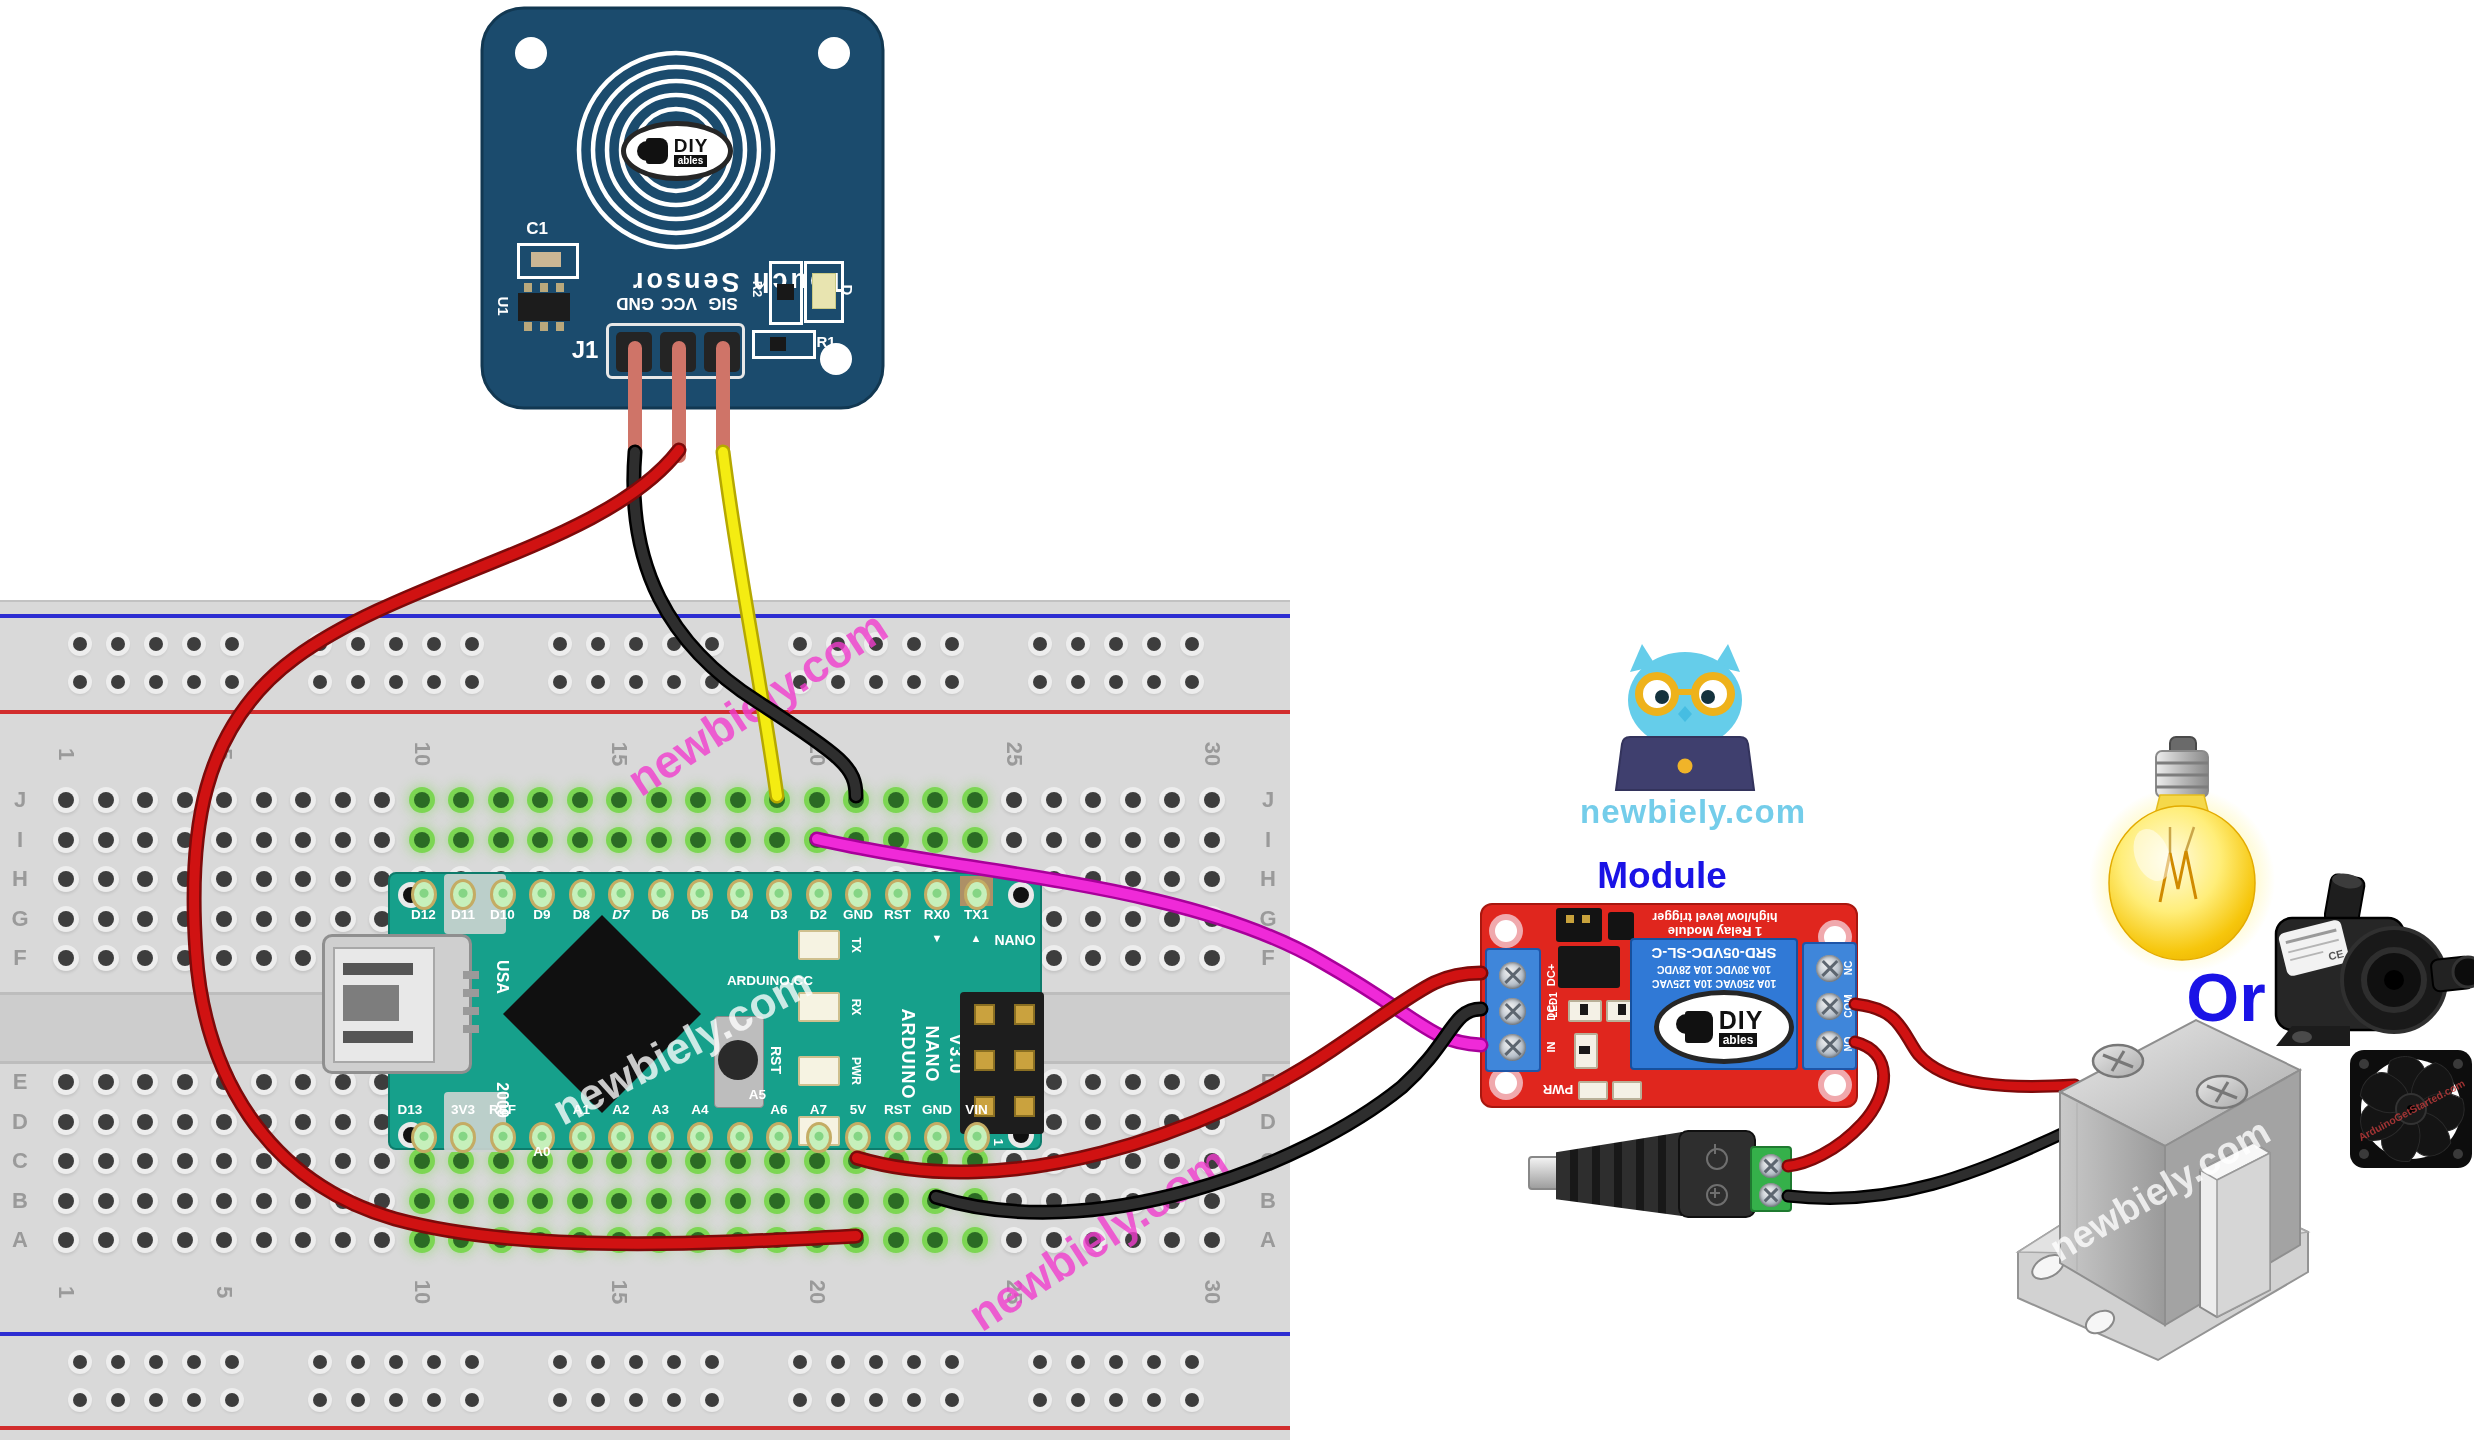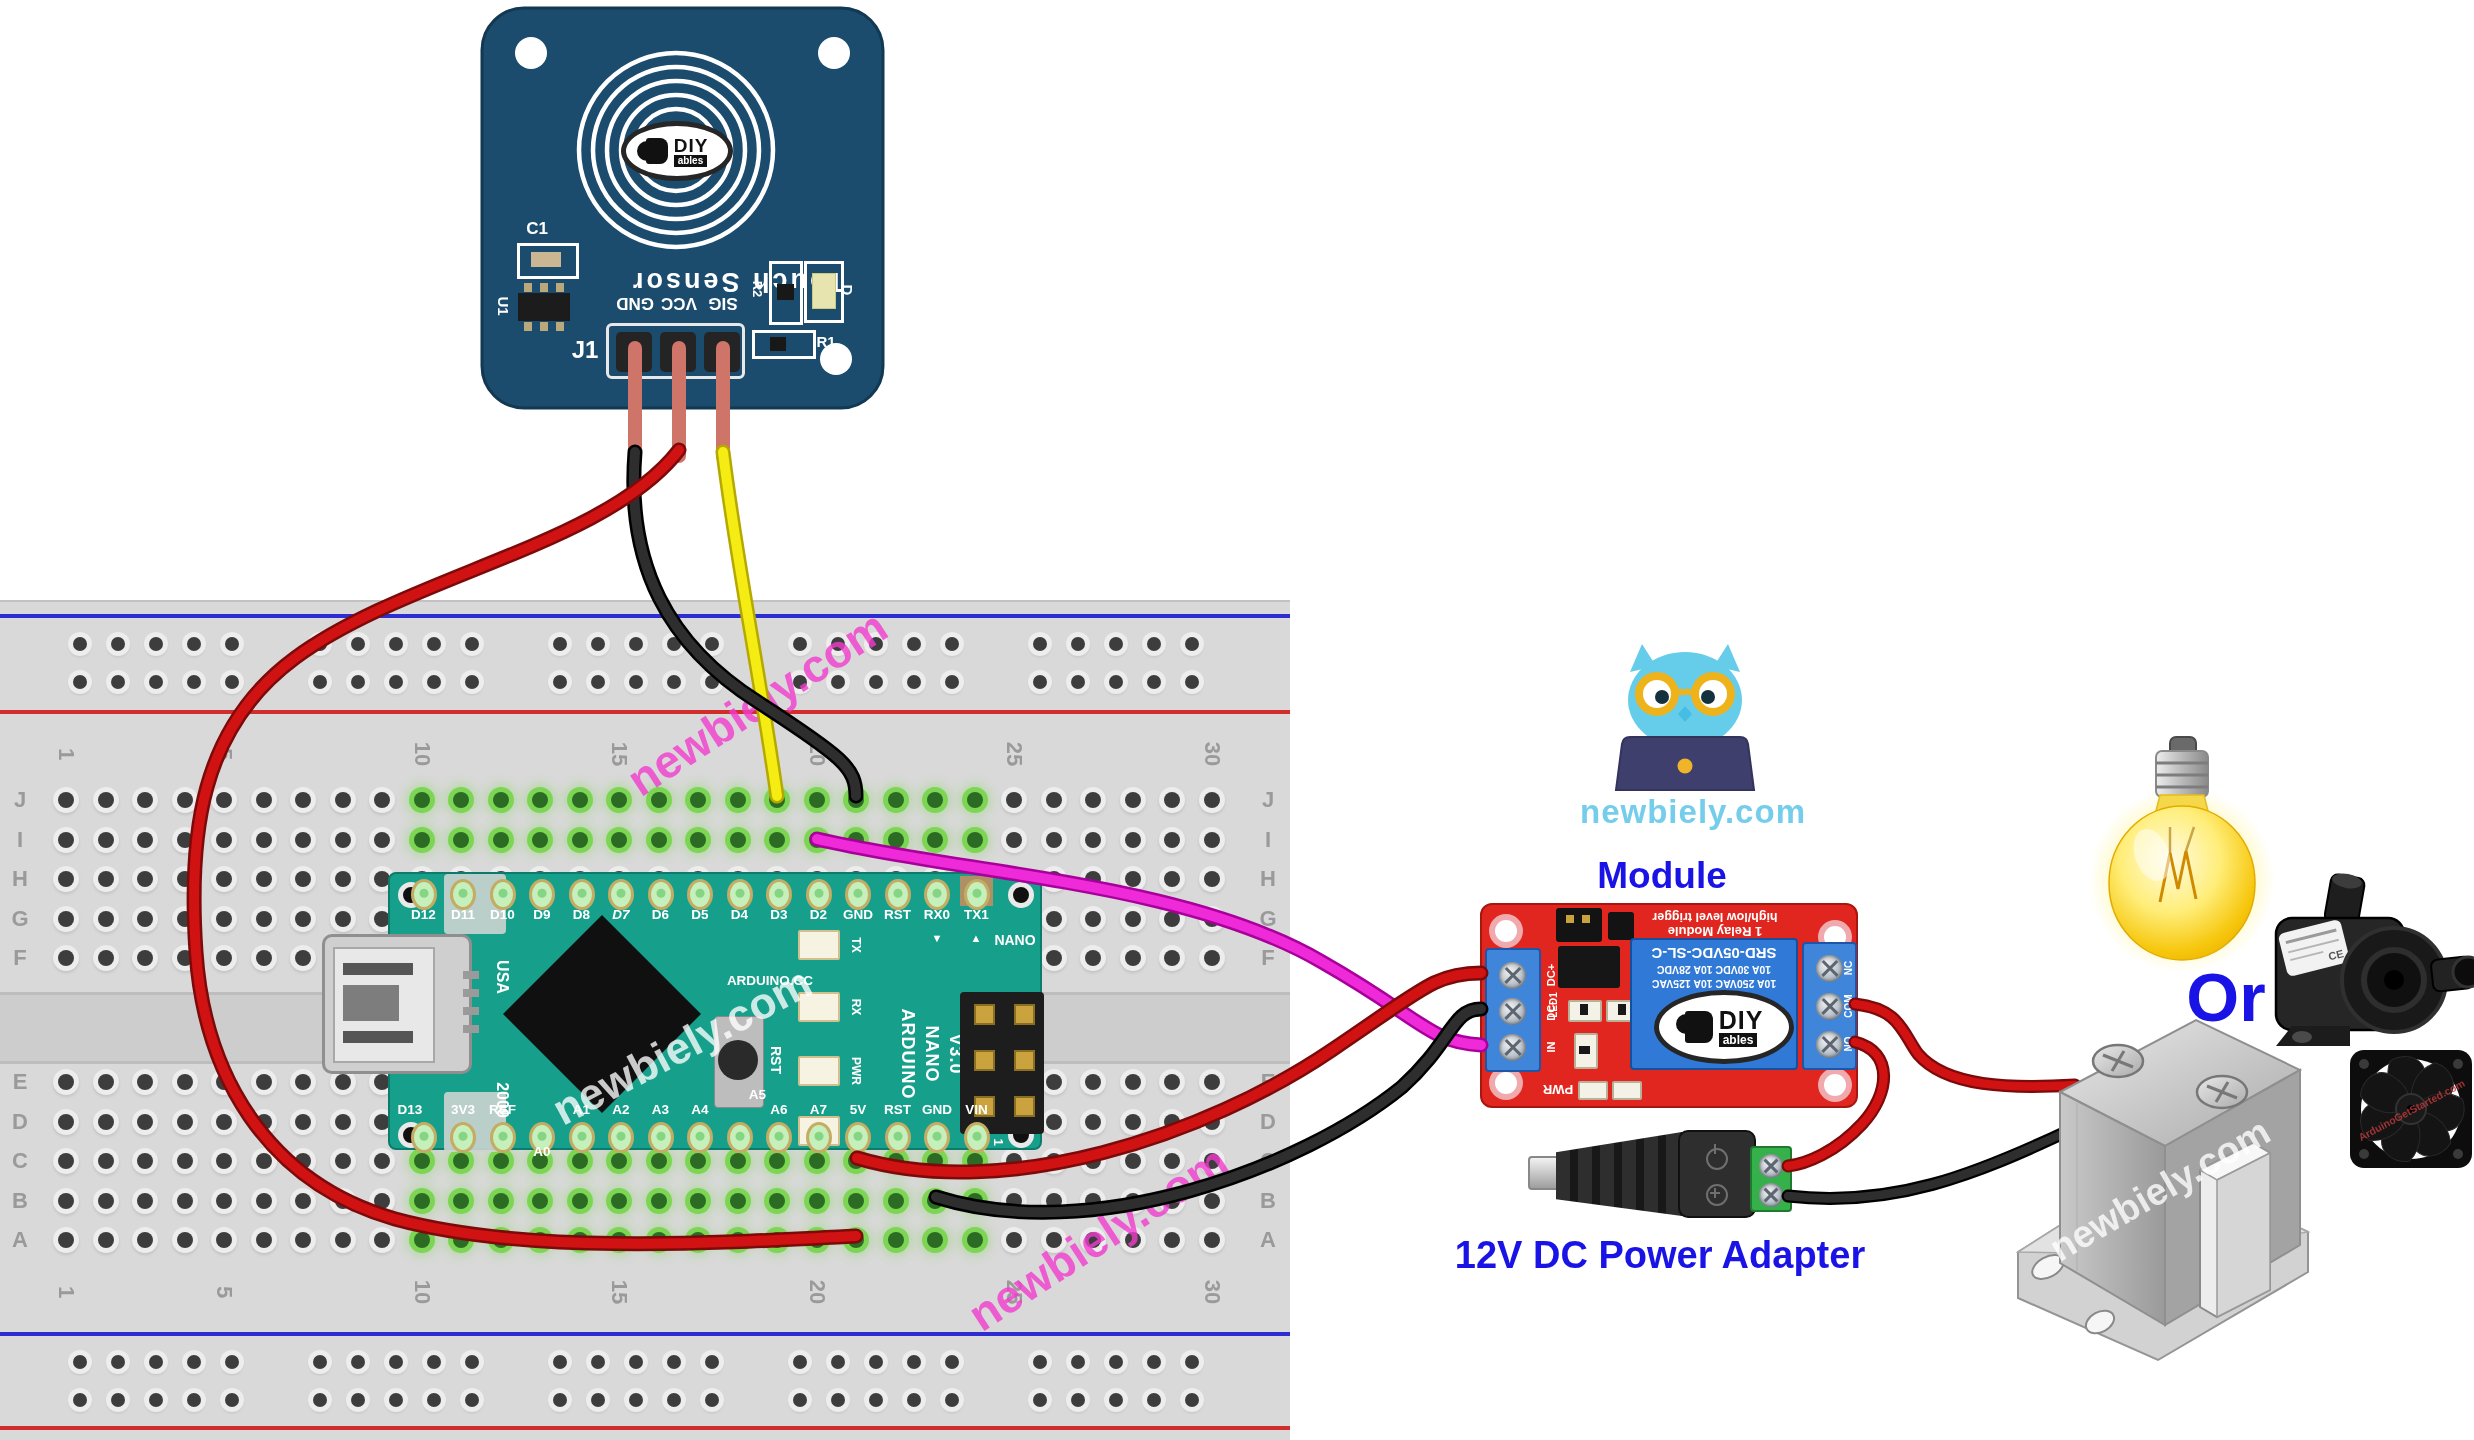--- a/index.html
+++ b/index.html
@@ -951,15 +951,14 @@
     <line x1="74" y1="50" x2="96" y2="50" stroke="#eeb21b" stroke-width="6"></line>
     <circle cx="62" cy="55" r="7" fill="#14323e"></circle>
     <circle cx="108" cy="55" r="7" fill="#14323e"></circle>
     <polygon points="85,64 92,72 85,80 78,72" fill="#46bde2"></polygon>
     <path d="M30,95 L140,95 Q147,95 148,102 L154,148 L16,148 L22,102 Q23,95 30,95 Z" fill="#3f3f6e" stroke="#33335c" stroke-width="2"></path>
     <circle cx="85" cy="124" r="7.5" fill="#f0b429"></circle>
   </svg>
   <div class="c" style="left:1693px;top:812px;font-size:33px;font-weight:bold;color:#74cdea;letter-spacing:1px">newbiely.com</div>
 
   <div class="c blue-label" style="left:1662px;top:876px;font-size:37px">Module</div>
-  <div class="c blue-label" style="left:1660px;top:1255px;font-size:38px">12V DC Power Adapter</div>
 
 </div>
 
 </body></html>

